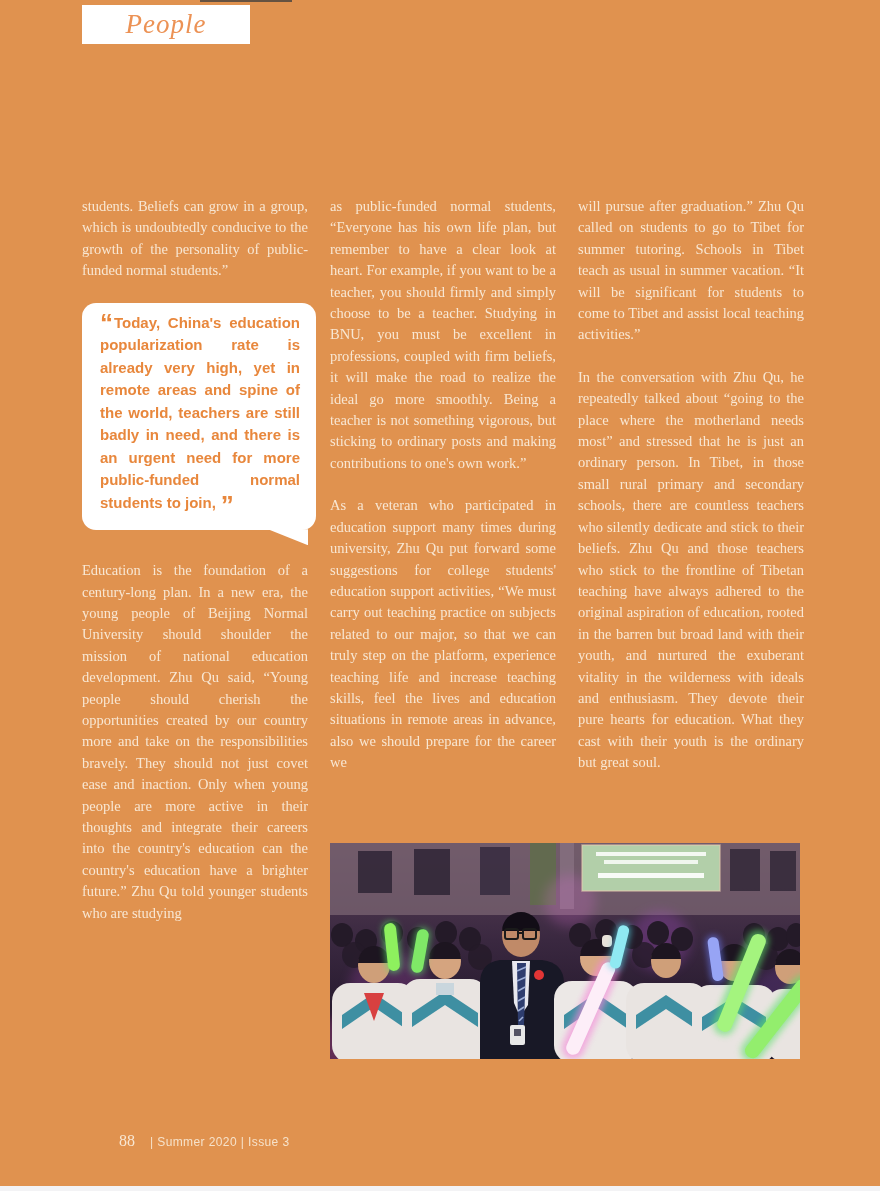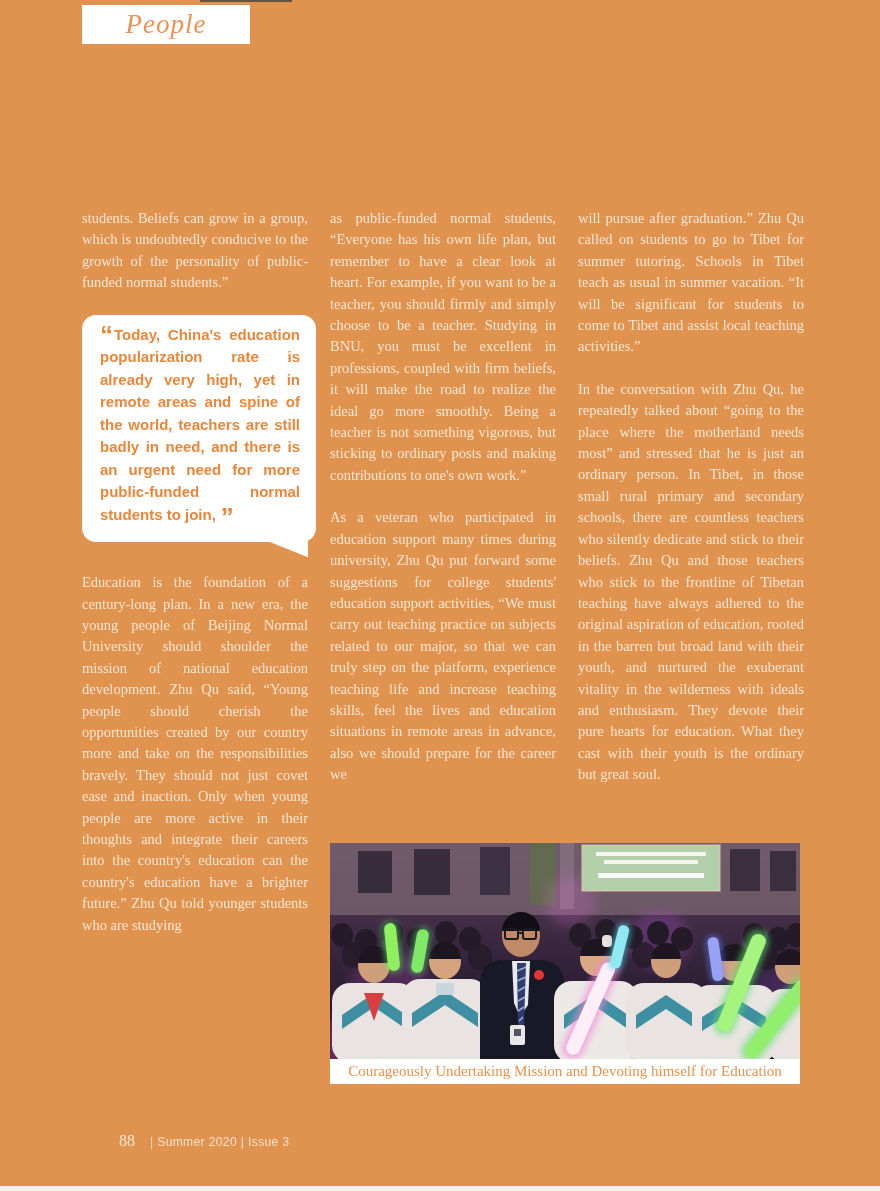--- a/index.html
+++ b/index.html
@@ -25,21 +25,21 @@
     font-size:27px;
     color:#ec9255;
     letter-spacing:1px;
   }
   .col{
     position:absolute;top:192px;width:226px;
     color:#f8e7d3;
     font-size:14.5px;line-height:21.4px;
     text-align:justify;
   }
-  .col p{margin:16px 0 21px 0;}
+  .col p{margin:4px 0 21px 0;}
   .col-1{left:82px;}
   .col-2{left:330px;}
   .col-3{left:578px;}
 
   .quote-box{
     position:relative;
     box-sizing:border-box;
     width:234px;
     margin:6px 0 30px 0;
     background:#ffffff;
@@ -279,23 +279,20 @@
         <rect x="400" y="84" width="22" height="112" rx="11" fill="#5de06a" opacity="0.6" filter="url(#blur3)"></rect>
         <rect x="404" y="88" width="15" height="104" rx="7" fill="#a4f47e"></rect>
       </g>
       <g transform="rotate(38 448 176)">
         <rect x="436" y="124" width="22" height="104" rx="11" fill="#5de06a" opacity="0.6" filter="url(#blur3)"></rect>
         <rect x="440" y="128" width="15" height="96" rx="7" fill="#93ee6d"></rect>
       </g>
     </g>
   </svg>
 
-  <div class="caption-bar">
-    <span>Courageously Undertaking Mission and Devoting himself for Education</span>
-  </div>
 </div>
 
 <div class="footer">
   <span class="pagenum">88</span>
   <span class="issue">| Summer 2020  |  Issue 3</span>
 </div>
 
 <div class="bottom-strip"></div>
 
 </body></html>

